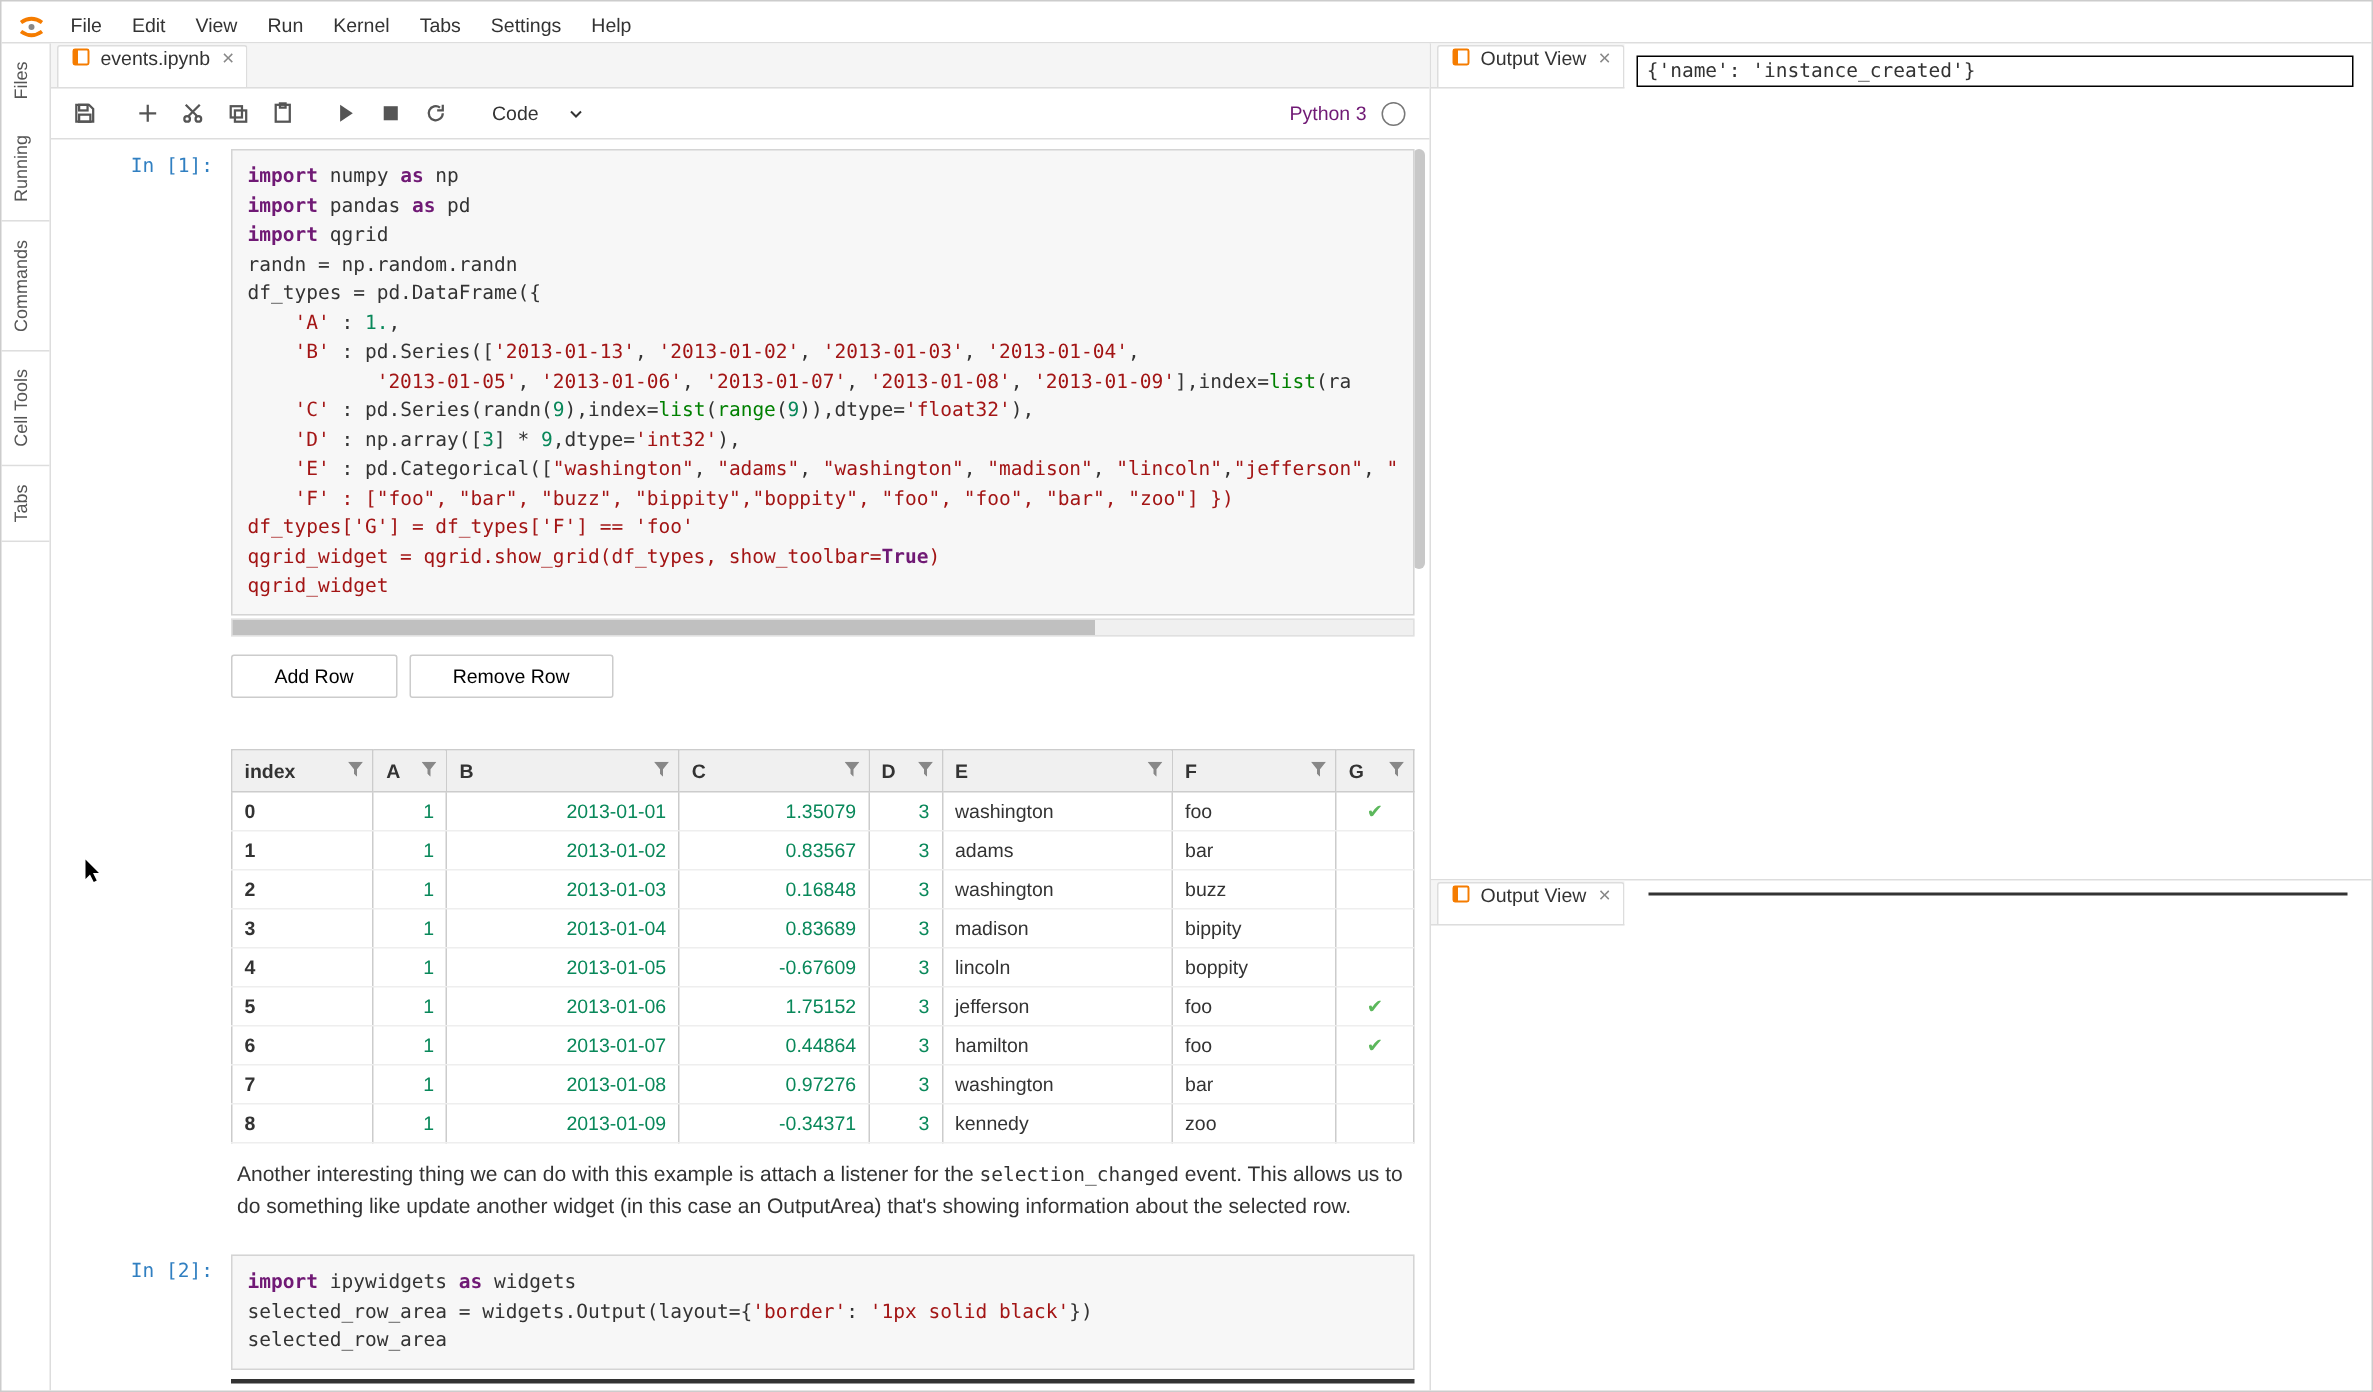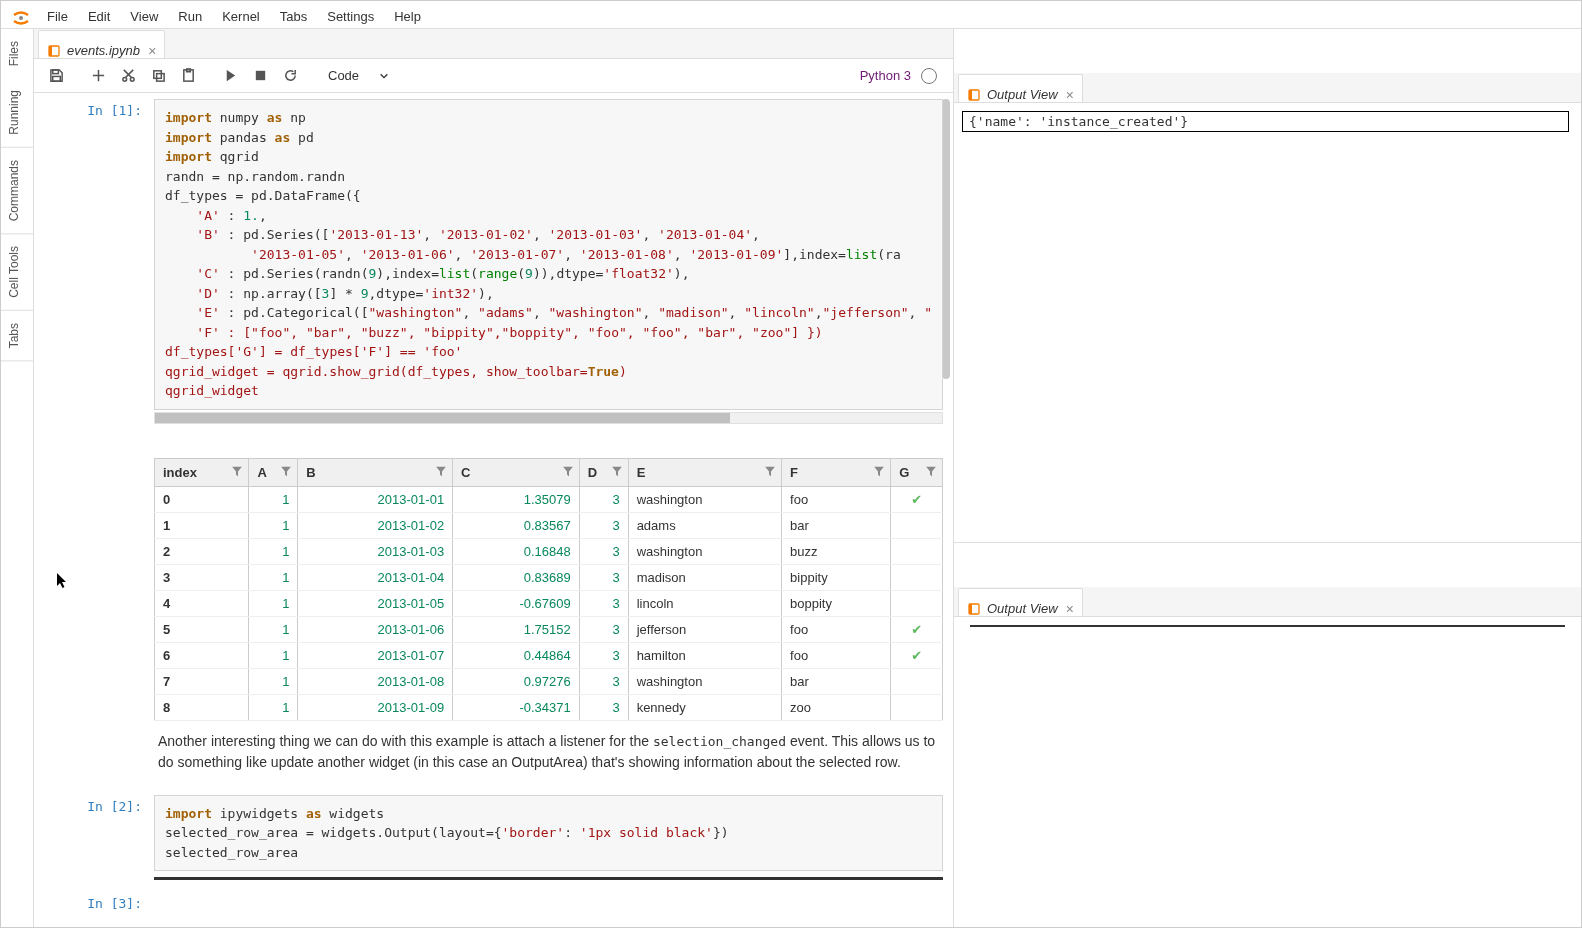--- a/index.html
+++ b/index.html
@@ -19,21 +19,21 @@
 .side-rail .rail-tab { writing-mode: vertical-rl; transform: rotate(180deg); padding: 12px 6px; font-size: 12px; color: #555; border-top: 1px solid #ddd; cursor: pointer; text-align: center; }
 .side-rail .rail-tab:first-child { border-top: none; }
 
 
 .main-split { flex: 1; display: flex; min-width: 0; }
 .left-pane { flex: 1; display: flex; flex-direction: column; border-right: 1px solid #ddd; min-width: 0; }
 .right-pane { width: 627px; display: flex; flex-direction: column; }
 
 
 .tab-bar { display: flex; height: 30px; border-bottom: 1px solid #ddd; background: #f5f5f5; align-items: flex-end; }
-.tab { display: flex; align-items: flex-end; height: 28px; padding: 0 8px; background: #fff; border: 1px solid #ddd; border-bottom: none; margin-left: 4px; border-radius: 2px 2px 0 0; font-style: italic; }
+.tab { display: flex; align-items: flex-start; height: 28px; padding: 0 8px; background: #fff; border: 1px solid #ddd; border-bottom: none; margin-left: 4px; border-radius: 2px 2px 0 0; }
 .tab .tab-icon { width: 14px; height: 14px; margin-right: 6px; display:inline-flex; align-items:center; justify-content:center;}
 .tab .tab-icon svg{width:12px;height:12px;}
 .tab .close { margin-left: 8px; color: #888; cursor: pointer; font-size: 14px; line-height: 1; }
 
 
 .nb-toolbar { display: flex; align-items: center; height: 34px; border-bottom: 1px solid #ddd; padding: 0 8px; gap: 2px; }
 .tb-btn { width: 28px; height: 26px; display: inline-flex; align-items: center; justify-content: center; cursor: pointer; color: #555; border-radius: 2px; }
 .tb-sep { width: 10px; }
 .cell-type { display: flex; align-items: center; height: 26px; padding: 0 10px; gap: 20px; cursor: pointer; }
 .spacer { flex: 1; }
@@ -43,21 +43,21 @@
 
 .nb-scroll { flex: 1; overflow-y: auto; overflow-x: hidden; position: relative; }
 .cell { display: flex; padding: 6px 10px 6px 0; }
 .prompt { width: 120px; text-align: right; padding: 4px 12px 0 0; font-family: Menlo, Monaco, monospace; font-size: 13px; color: #307fc1; flex-shrink: 0; }
 .cell-body { flex: 1; min-width: 0; }
 .code-input { border: 1px solid #d4d4d4; background: #f7f7f7; padding: 8px 10px; font-family: Menlo, Monaco, monospace; font-size: 13px; line-height: 1.5; white-space: pre; overflow-x: hidden; position: relative; }
 .code-hscroll { height: 12px; background: #f0f0f0; margin-top: 2px; position: relative; border:1px solid #e0e0e0; }
 .code-hscroll .thumb { position: absolute; height: 100%; background: #c0c0c0; left: 0; width: 73%; }
 
 
-.kw { color: #a16207; font-weight: bold; }
+.kw { color: #701a75; font-weight: bold; }
 .bi { color: #008000; }
 .str { color: #a31515; }
 .num { color: #09885a; }
 .fn { color: #795e26; }
 
 
 .qgrid-toolbar { display: flex; gap: 8px; margin: 12px 0 6px 0; }
 .qgrid-btn { border: 1px solid #ccc; background: #fff; padding: 6px 28px; cursor: pointer; border-radius: 2px; font-size: 13px; }
 .qgrid-table { border: 1px solid #ccc; width: 100%; border-collapse: collapse; font-size: 13px; margin-top: 34px; }
 .qgrid-table th { background: #f0f0f0; border: 1px solid #ccc; padding: 6px 8px; text-align: left; font-weight: bold; position: relative; }
@@ -65,21 +65,21 @@
 .qgrid-table td { border: 1px solid #eee; border-left: 1px solid #ccc; border-right: 1px solid #ccc; padding: 5px 8px; }
 .qgrid-table td.num { text-align: right; }
 .qgrid-table td.idx { font-weight: bold; }
 .check { color: #5cb85c; }
 
 
 .md-cell { padding: 10px 4px; font-size: 14px; line-height: 1.5; }
 .md-cell code { font-family: Menlo, Monaco, monospace; font-size: 13px; }
 
 
-.right-pane .output-block { flex: 1; display: flex; flex-direction: column; border-bottom: 1px solid #ddd; margin-top: 44px; }
+.right-pane .output-block { flex: 1; display: flex; flex-direction: row; border-bottom: 1px solid #ddd; }
 .right-pane .output-block:last-child { flex: 0 0 340px; border-bottom: none; }
 .output-body { flex: 1; padding: 8px; overflow: auto; }
 .output-pre { font-family: Menlo, Monaco, monospace; font-size: 13px; border: 1px solid #000; padding: 2px 6px; display: inline-block; min-width: calc(100% - 4px); }
 .output-empty-rule { border-top: 2px solid #333; margin: 0 8px; }
 
 .cursor-pointer-img { position: fixed; left: 56px; top: 572px; width: 12px; height: 18px; pointer-events: none; }
 .cursor-pointer-img svg { width: 12px; height: 18px; }
 
 
 .nb-vscroll { position: absolute; right: 0; top: 0; width: 14px; height: 100%; }
@@ -222,20 +222,24 @@
     <span class="str">'D'</span> : np.array([<span class="num">3</span>] * <span class="num">9</span>,dtype=<span class="str">'int32'</span>),
     <span class="str">'E'</span> : pd.Categorical([<span class="str">"washington"</span>, <span class="str">"adams"</span>, <span class="str">"washington"</span>, <span class="str">"madison"</span>, <span class="str">"lincoln"</span>,<span class="str">"jefferson"</span>, <span class="str">"
     <span class="str">'F'</span> : [<span class="str">"foo"</span>, <span class="str">"bar"</span>, <span class="str">"buzz"</span>, <span class="str">"bippity"</span>,<span class="str">"boppity"</span>, <span class="str">"foo"</span>, <span class="str">"foo"</span>, <span class="str">"bar"</span>, <span class="str">"zoo"</span>] })
 df_types[<span class="str">'G'</span>] = df_types[<span class="str">'F'</span>] == <span class="str">'foo'</span>
 qgrid_widget = qgrid.show_grid(df_types, show_toolbar=<span class="kw">True</span>)
 qgrid_widget</span></div>
               <div class="code-hscroll">
                   <div class="thumb"></div>
                 </div>
 
+              <div class="qgrid-toolbar">
+                <button class="qgrid-btn">Add Row</button>
+                <button class="qgrid-btn">Remove Row</button>
+              </div>
               <table class="qgrid-table">
                 <thead>
                     <tr id="qgrid-head">
                       <th><span>index</span><span class="filter"><svg width="10" height="10" viewBox="0 0 10 10">
                             <path d="M0 0 H10 L6 5 V10 L4 8 V5 Z" fill="#888"></path>
                           </svg></span></th>
                       <th><span>A</span><span class="filter"><svg width="10" height="10" viewBox="0 0 10 10">
                             <path d="M0 0 H10 L6 5 V10 L4 8 V5 Z" fill="#888"></path>
                           </svg></span></th>
                       <th><span>B</span><span class="filter"><svg width="10" height="10" viewBox="0 0 10 10">

